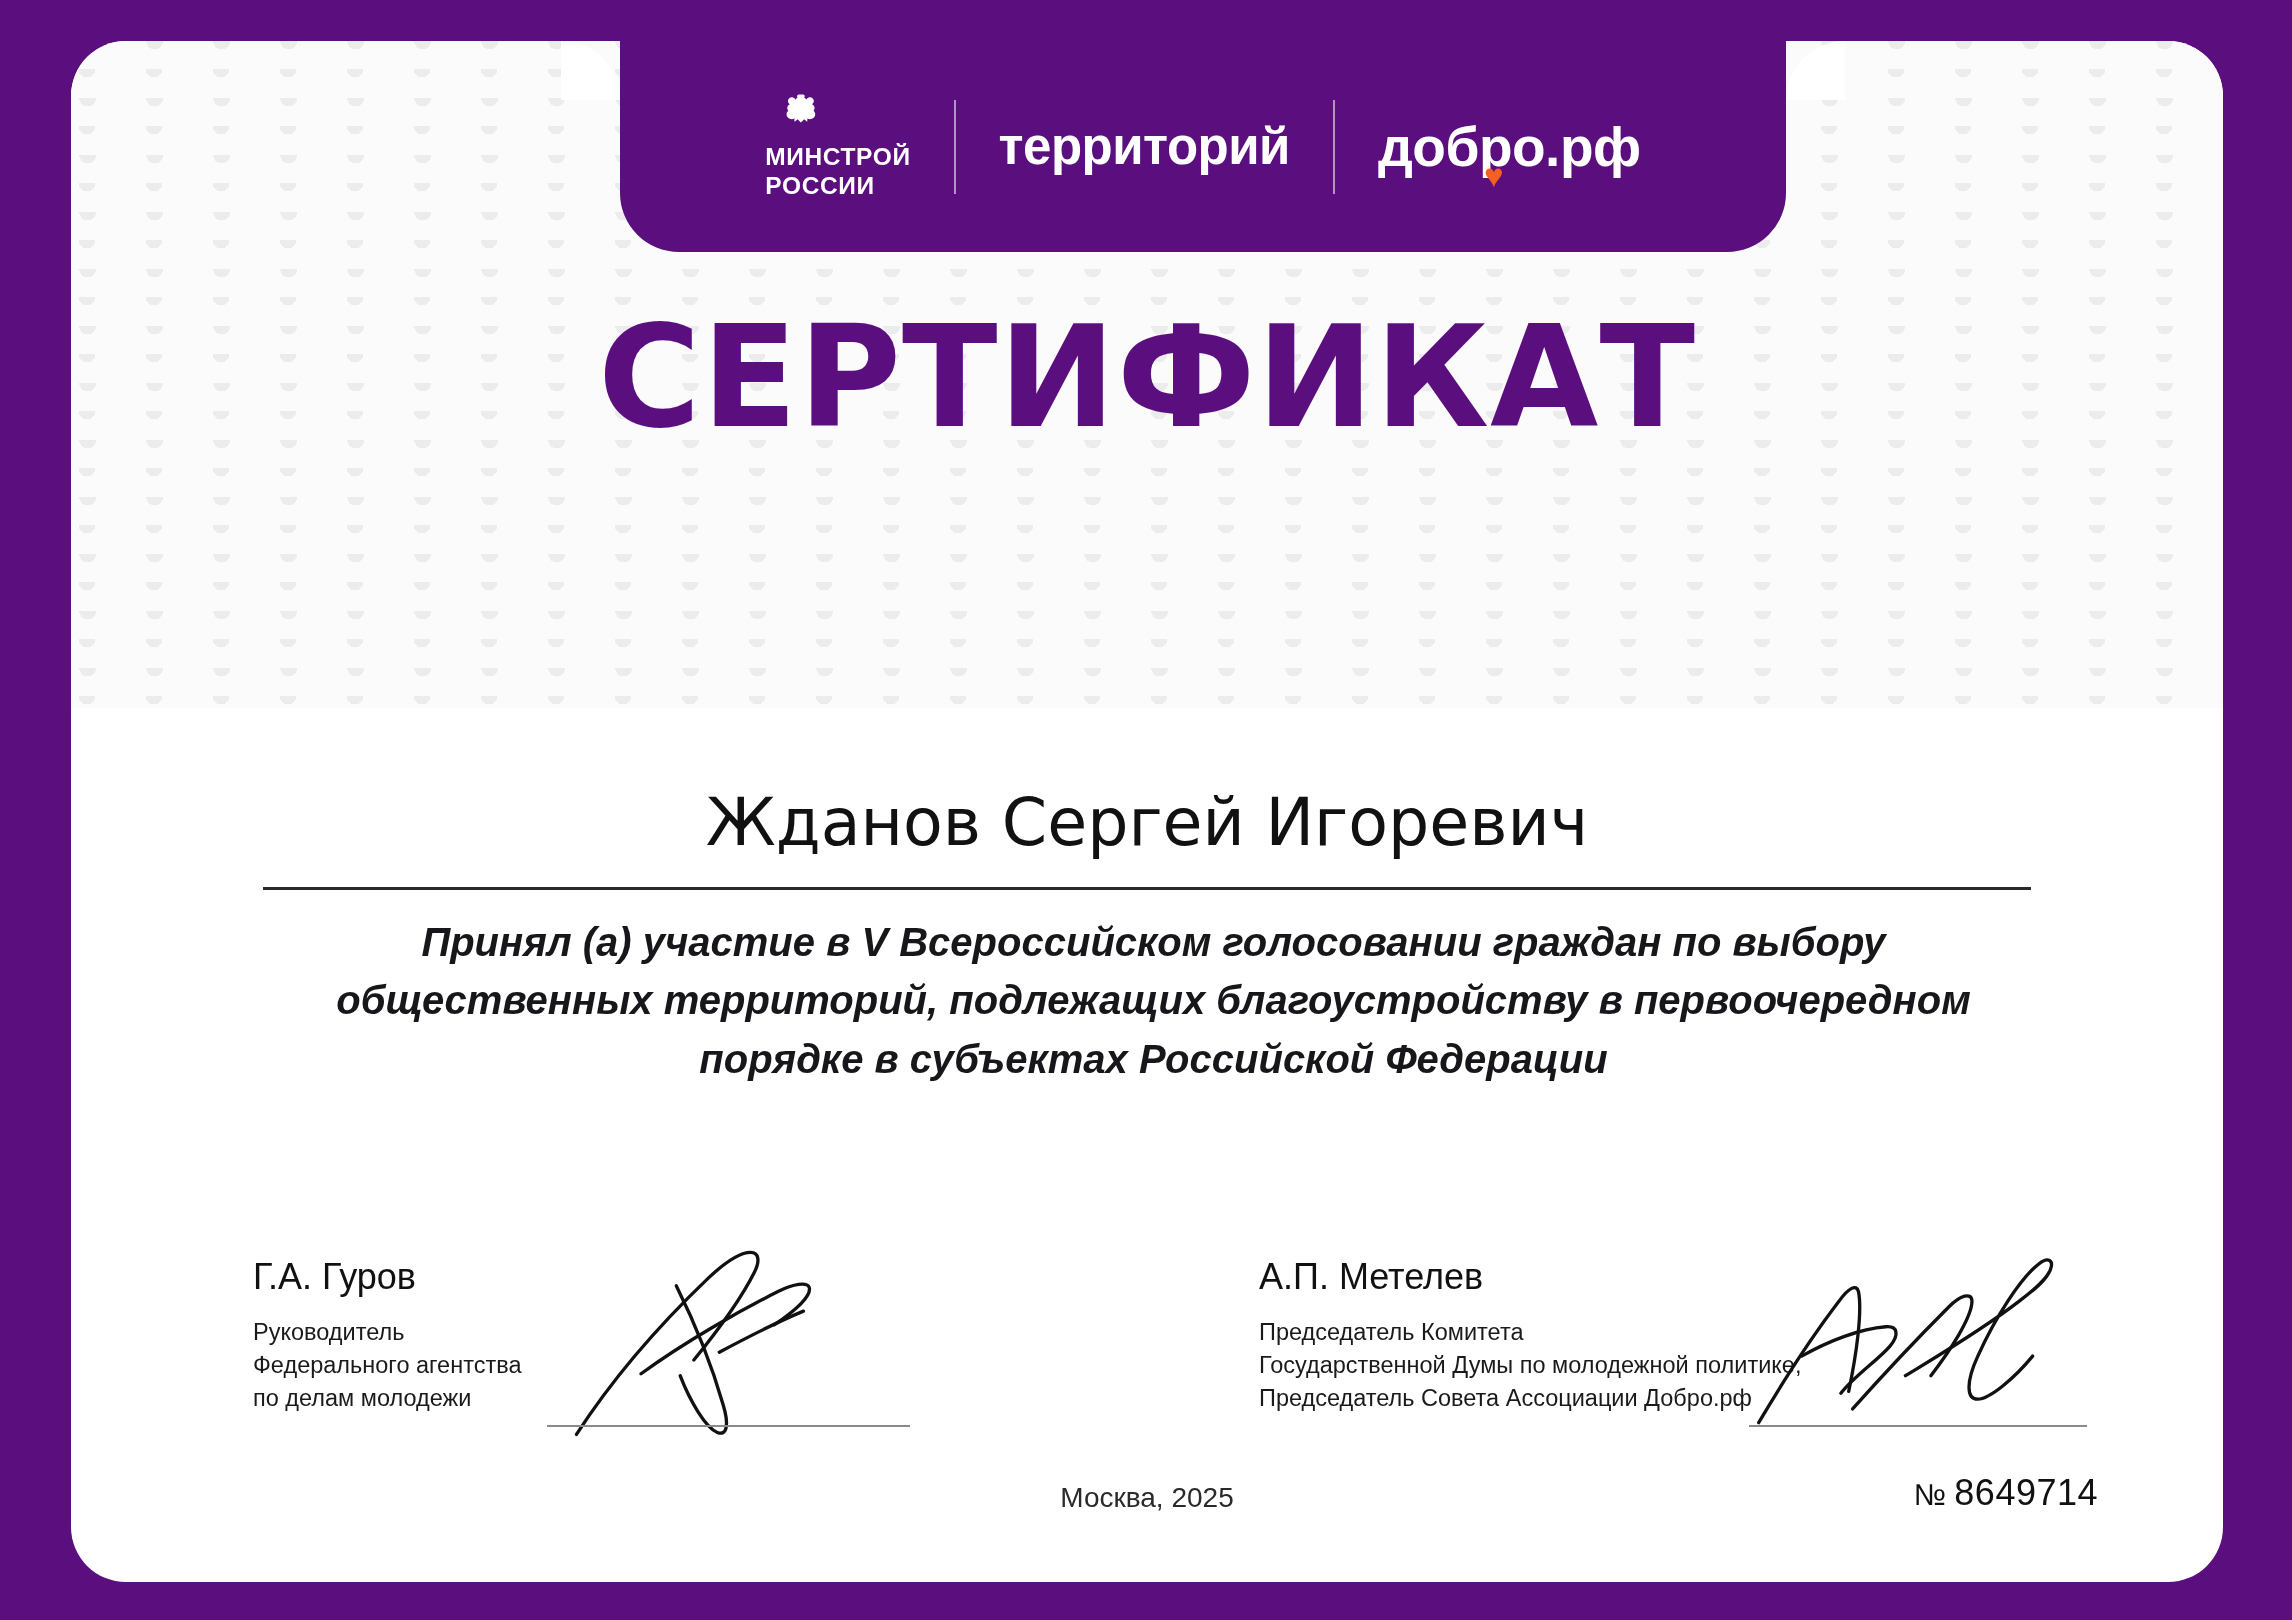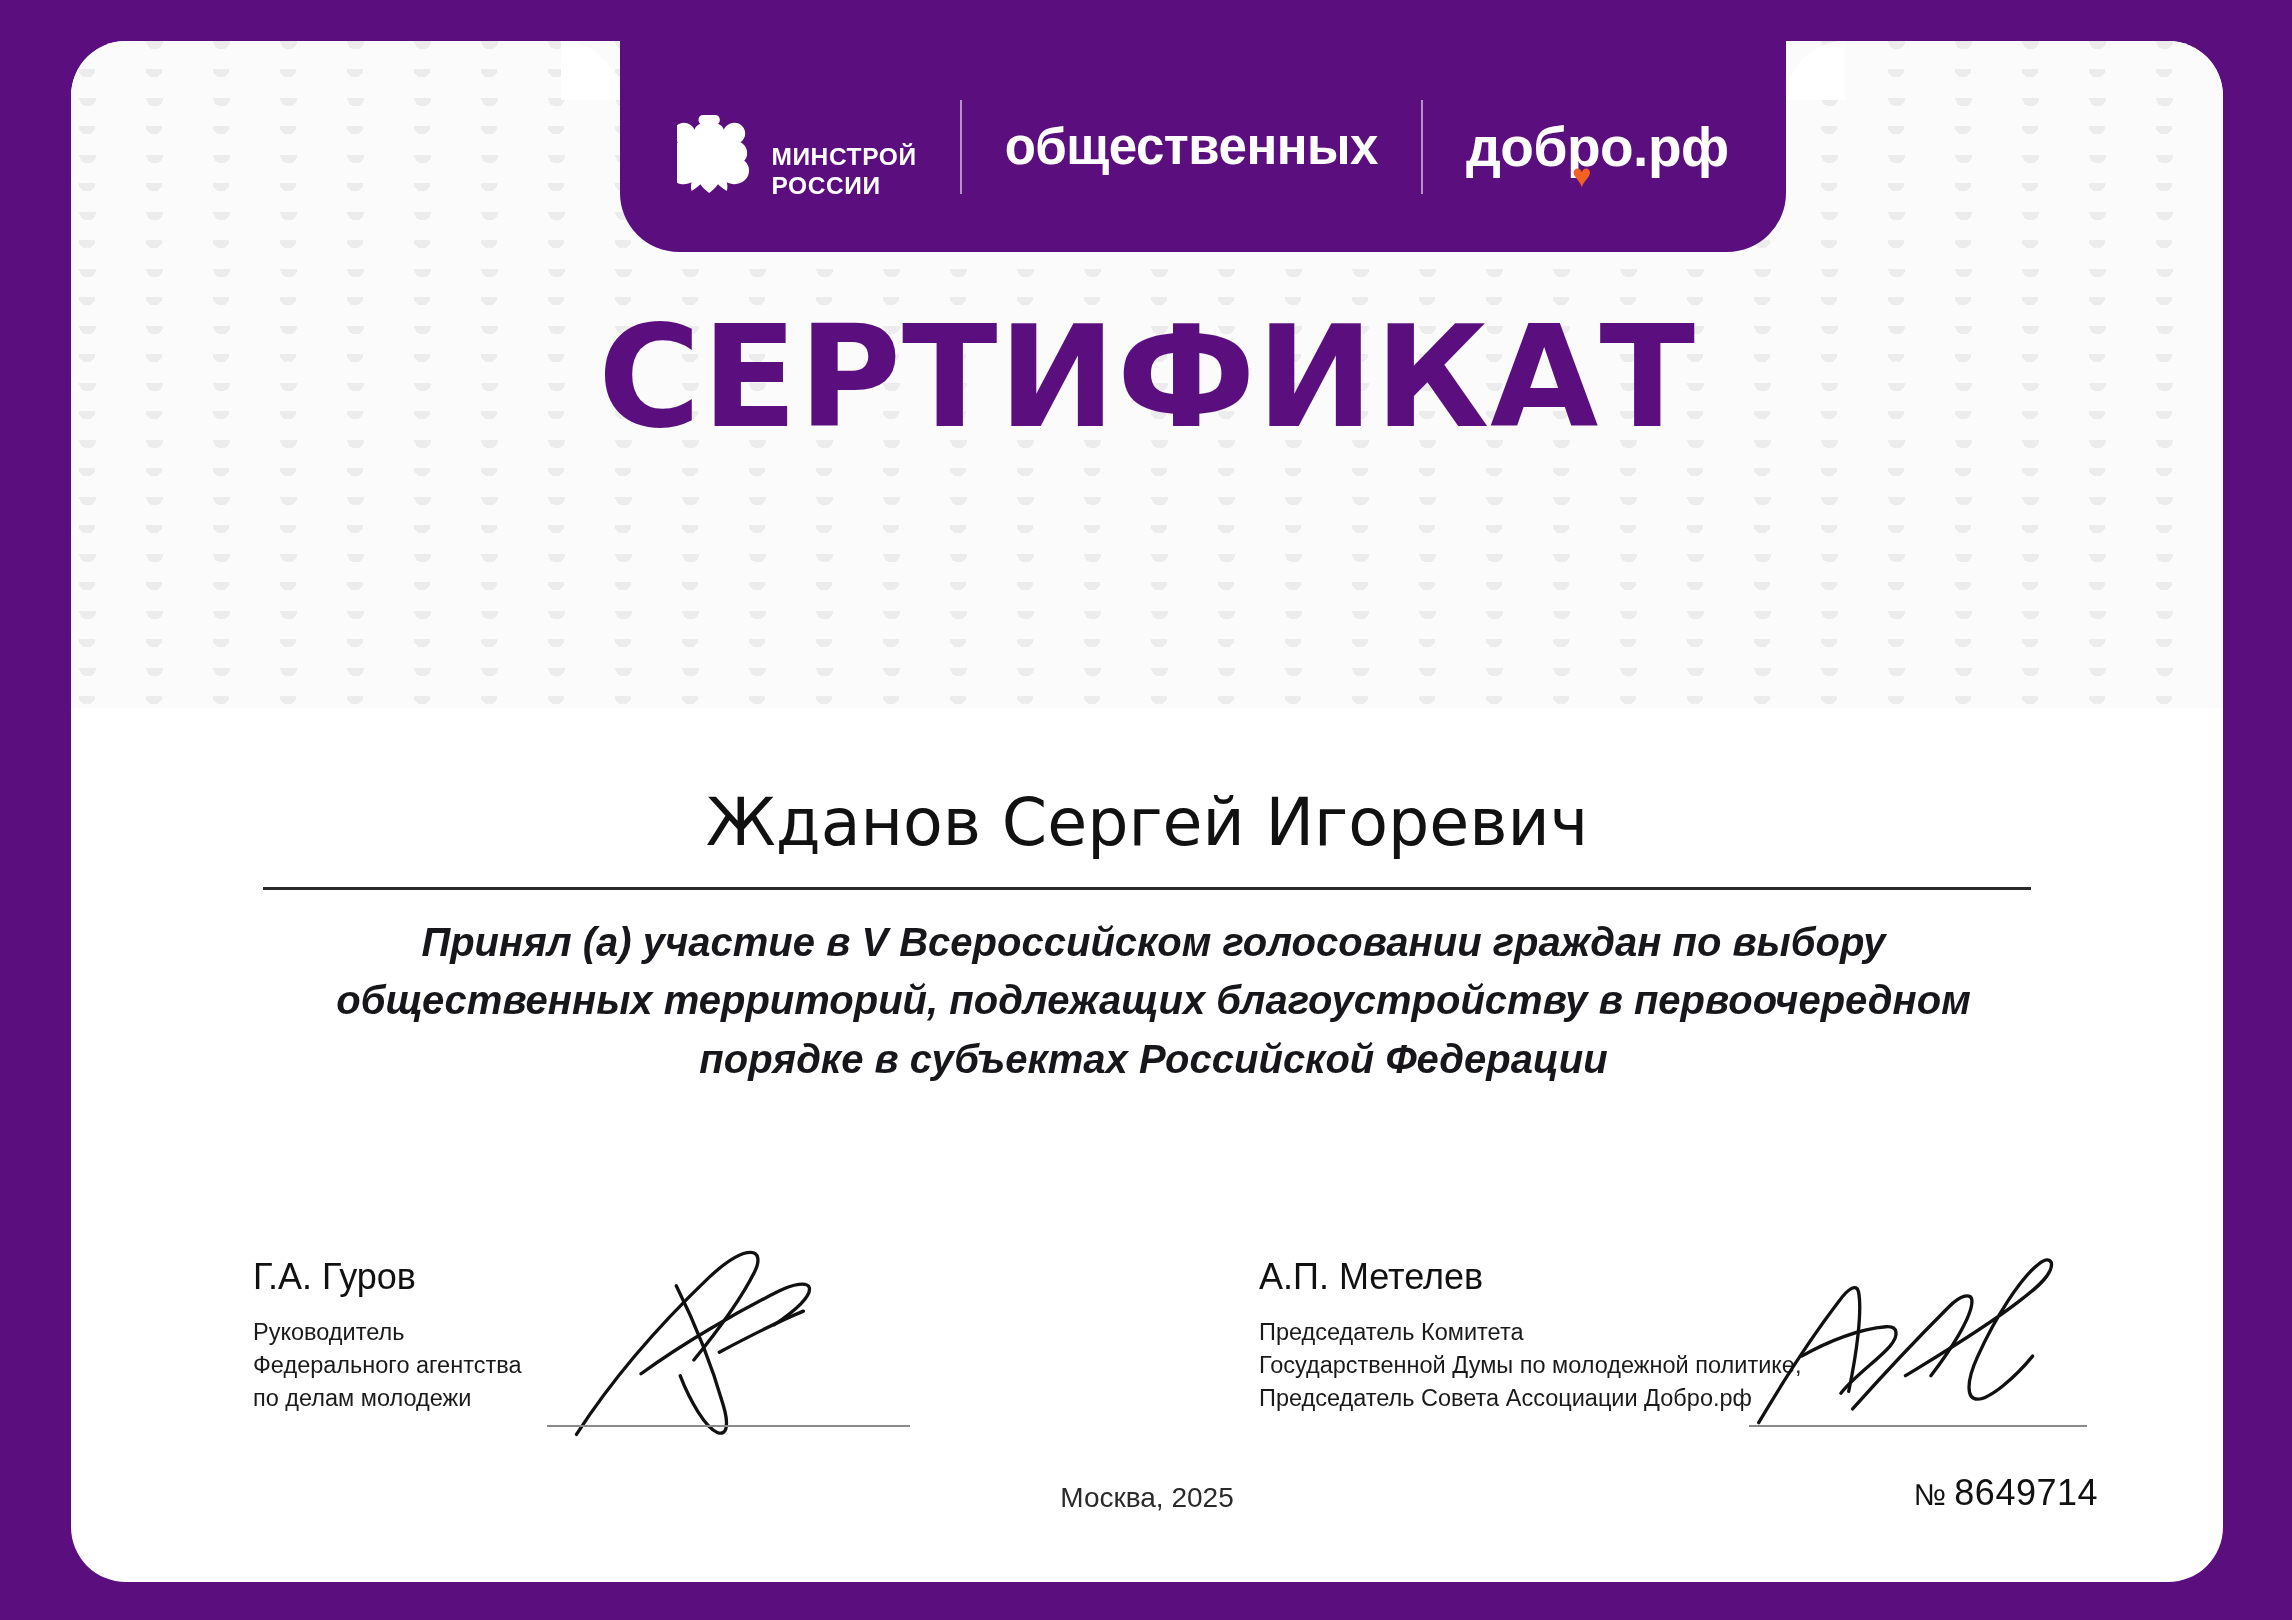--- a/index.html
+++ b/index.html
@@ -96,22 +96,23 @@
     padding: 0 43px;
     height: 108px;
   }
   .divider {
     width: 2px;
     height: 94px;
     background: rgba(255,255,255,0.55);
   }
   .minstroy {
     display: flex;
-    align-items: flex-end;
+    align-items: flex-start;
     gap: 18px;
+    flex-direction: column;
   }
   .minstroy .emblem {
     width: 76px;
     height: 90px;
     display: block;
   }
   .minstroy .emblem-text {
     font-size: 24.5px;
     font-weight: bold;
     line-height: 1.18;
@@ -271,21 +272,21 @@
               <path d="M39 4 c3 0 5 2 5 5 0 2-1 3-2 4 3 1 5 3 6 6 2-4 6-7 11-7 6 0 11 5 11 11 0 4-2 7-5 9 4 2 7 6 7 11 0 3-1 6-3 8 3 2 5 6 5 10 0 8-7 14-15 14-3 0-6-1-8-2 1 3 1 6 0 9-3-2-6-4-9-7-2 3-5 6-9 9-4-3-7-6-9-9-3 3-6 5-9 7-1-3-1-6 0-9-2 1-5 2-8 2-8 0-15-6-15-14 0-4 2-8 5-10-2-2-3-5-3-8 0-5 3-9 7-11-3-2-5-5-5-9 0-6 5-11 11-11 5 0 9 3 11 7 1-3 3-5 6-6-1-1-2-2-2-4 0-3 2-5 5-5z"></path>
             </g>
           </svg>
           <div class="emblem-text">МИНСТРОЙ
 РОССИИ</div>
         </div>
 
         <div class="divider"></div>
 
         <div class="logo-block">
-          <div class="rosmol">общественных</div>
+          <div class="rosmol">территорий</div>
         </div>
 
         <div class="divider"></div>
 
         <div class="logo-block">
           <div class="dobro">
             <span>добро.рф</span>
             <span class="heart">♥</span>
           </div>
         </div>

